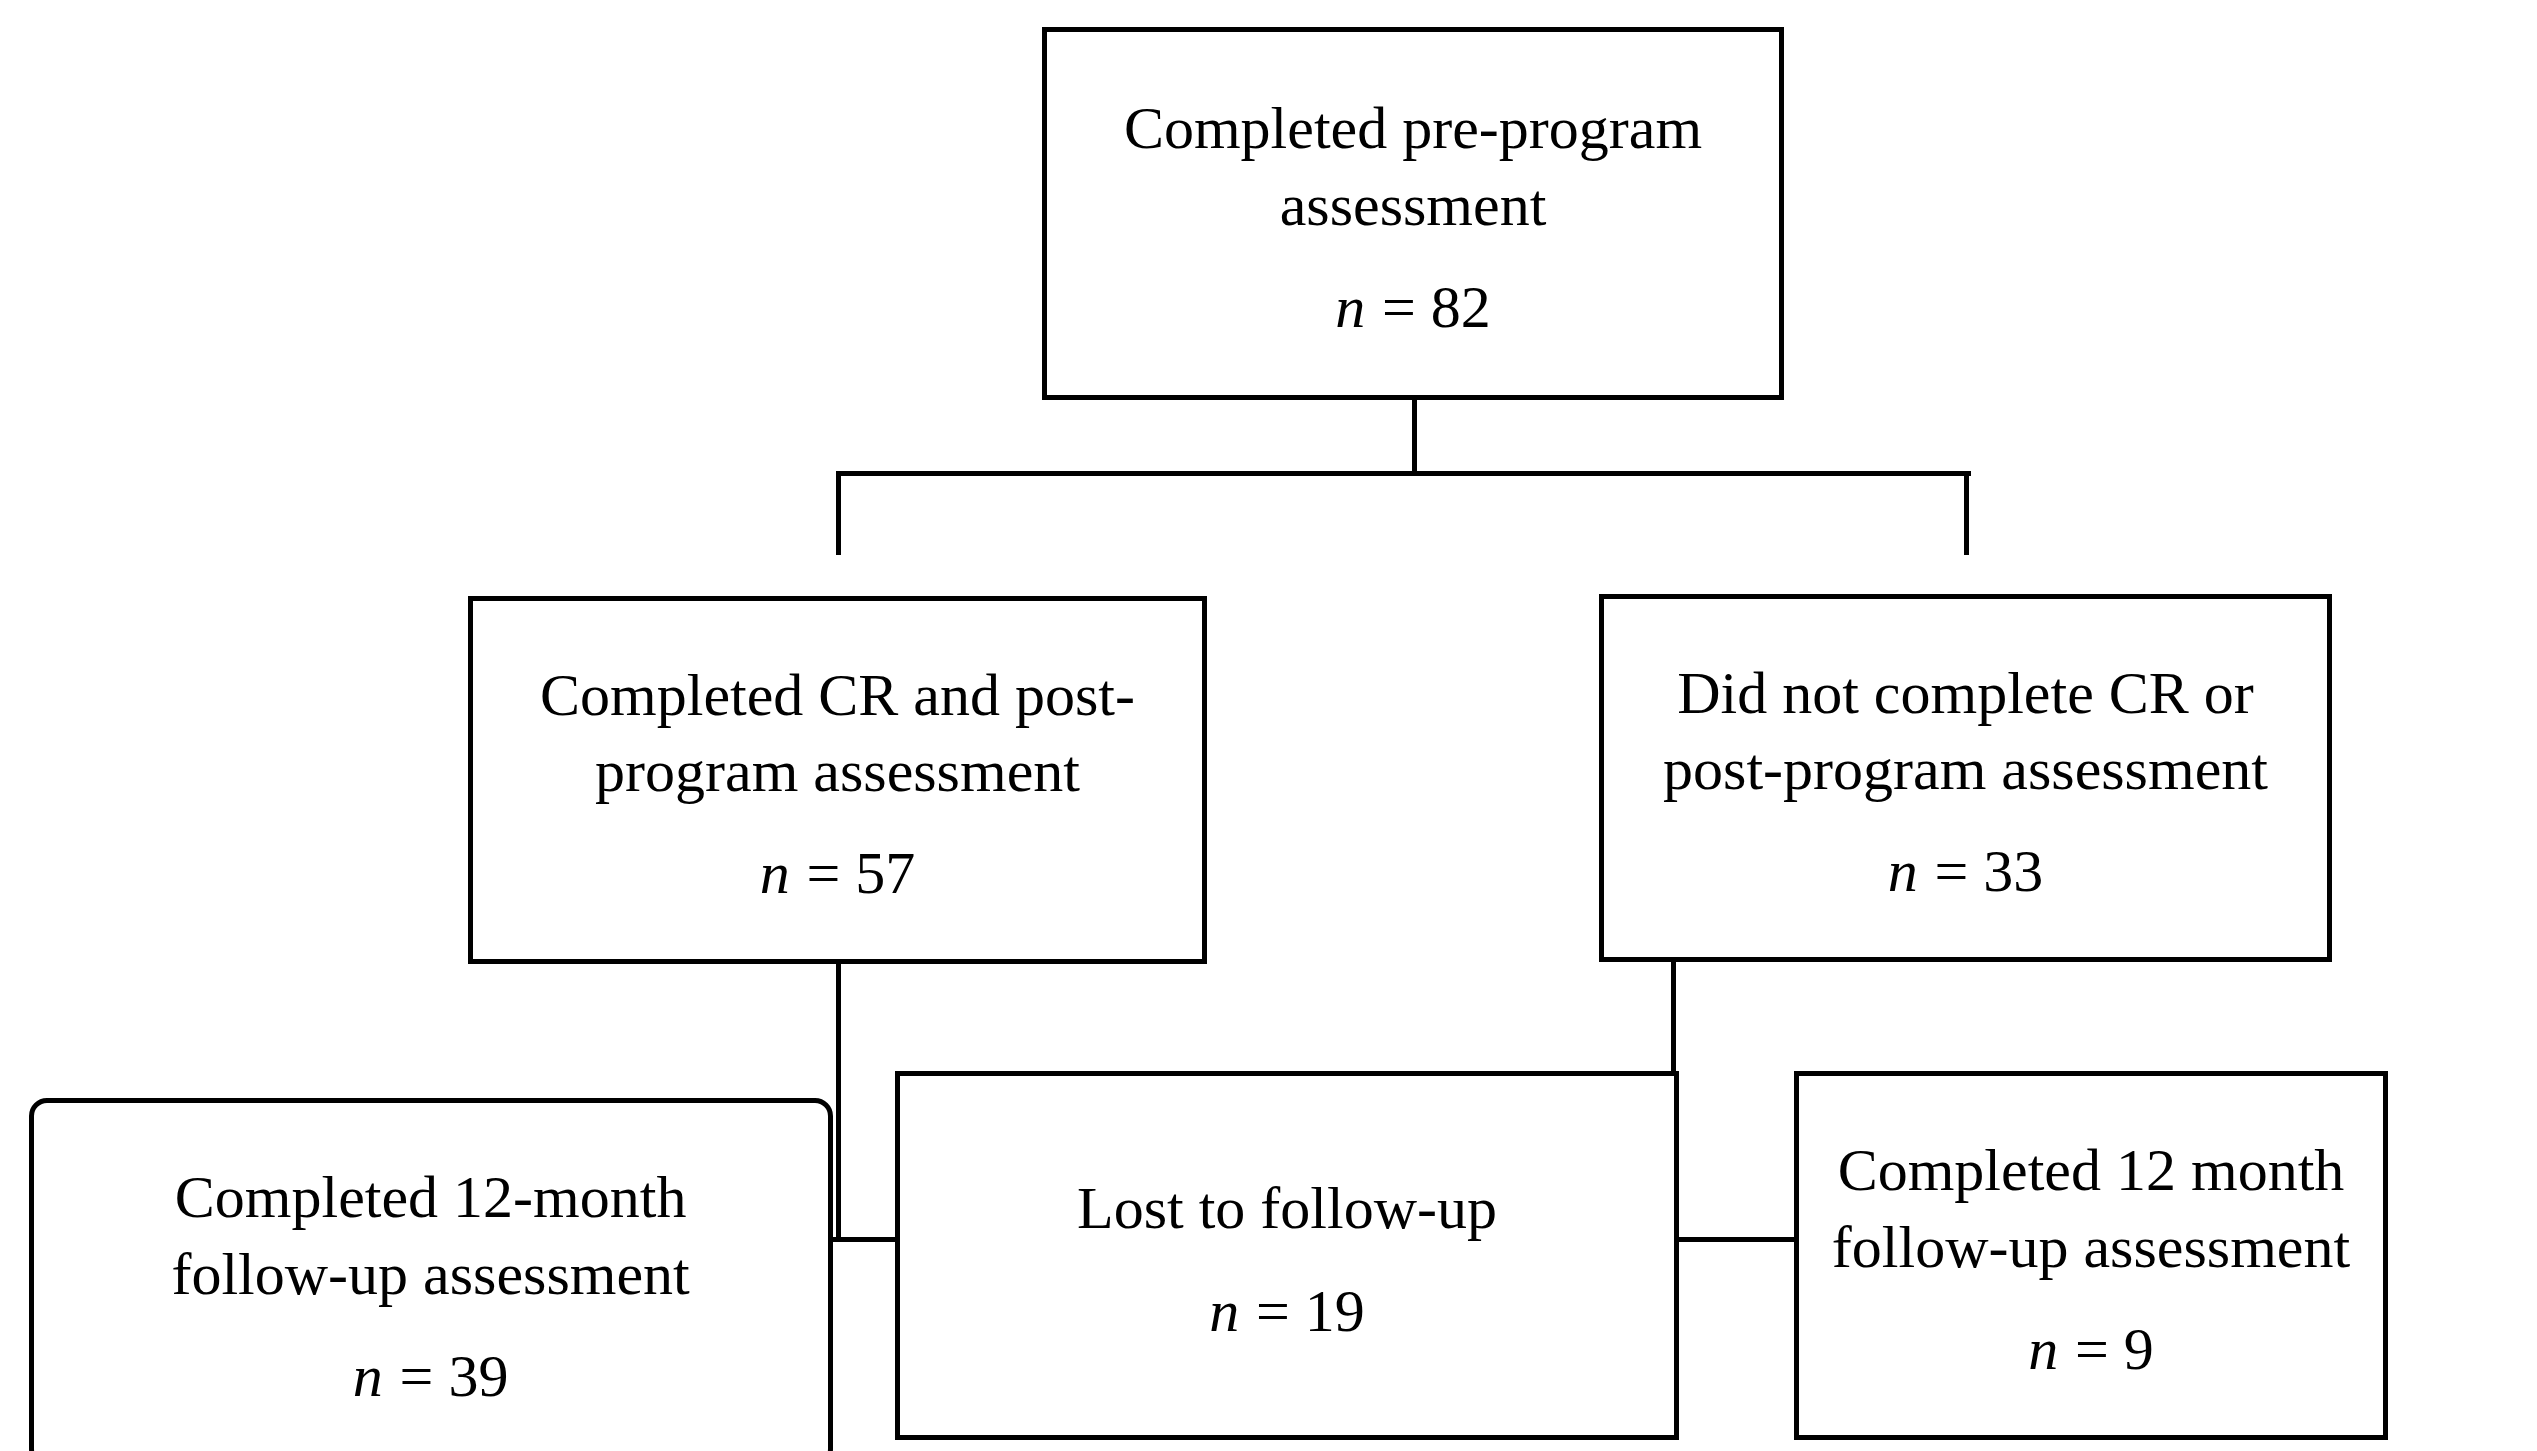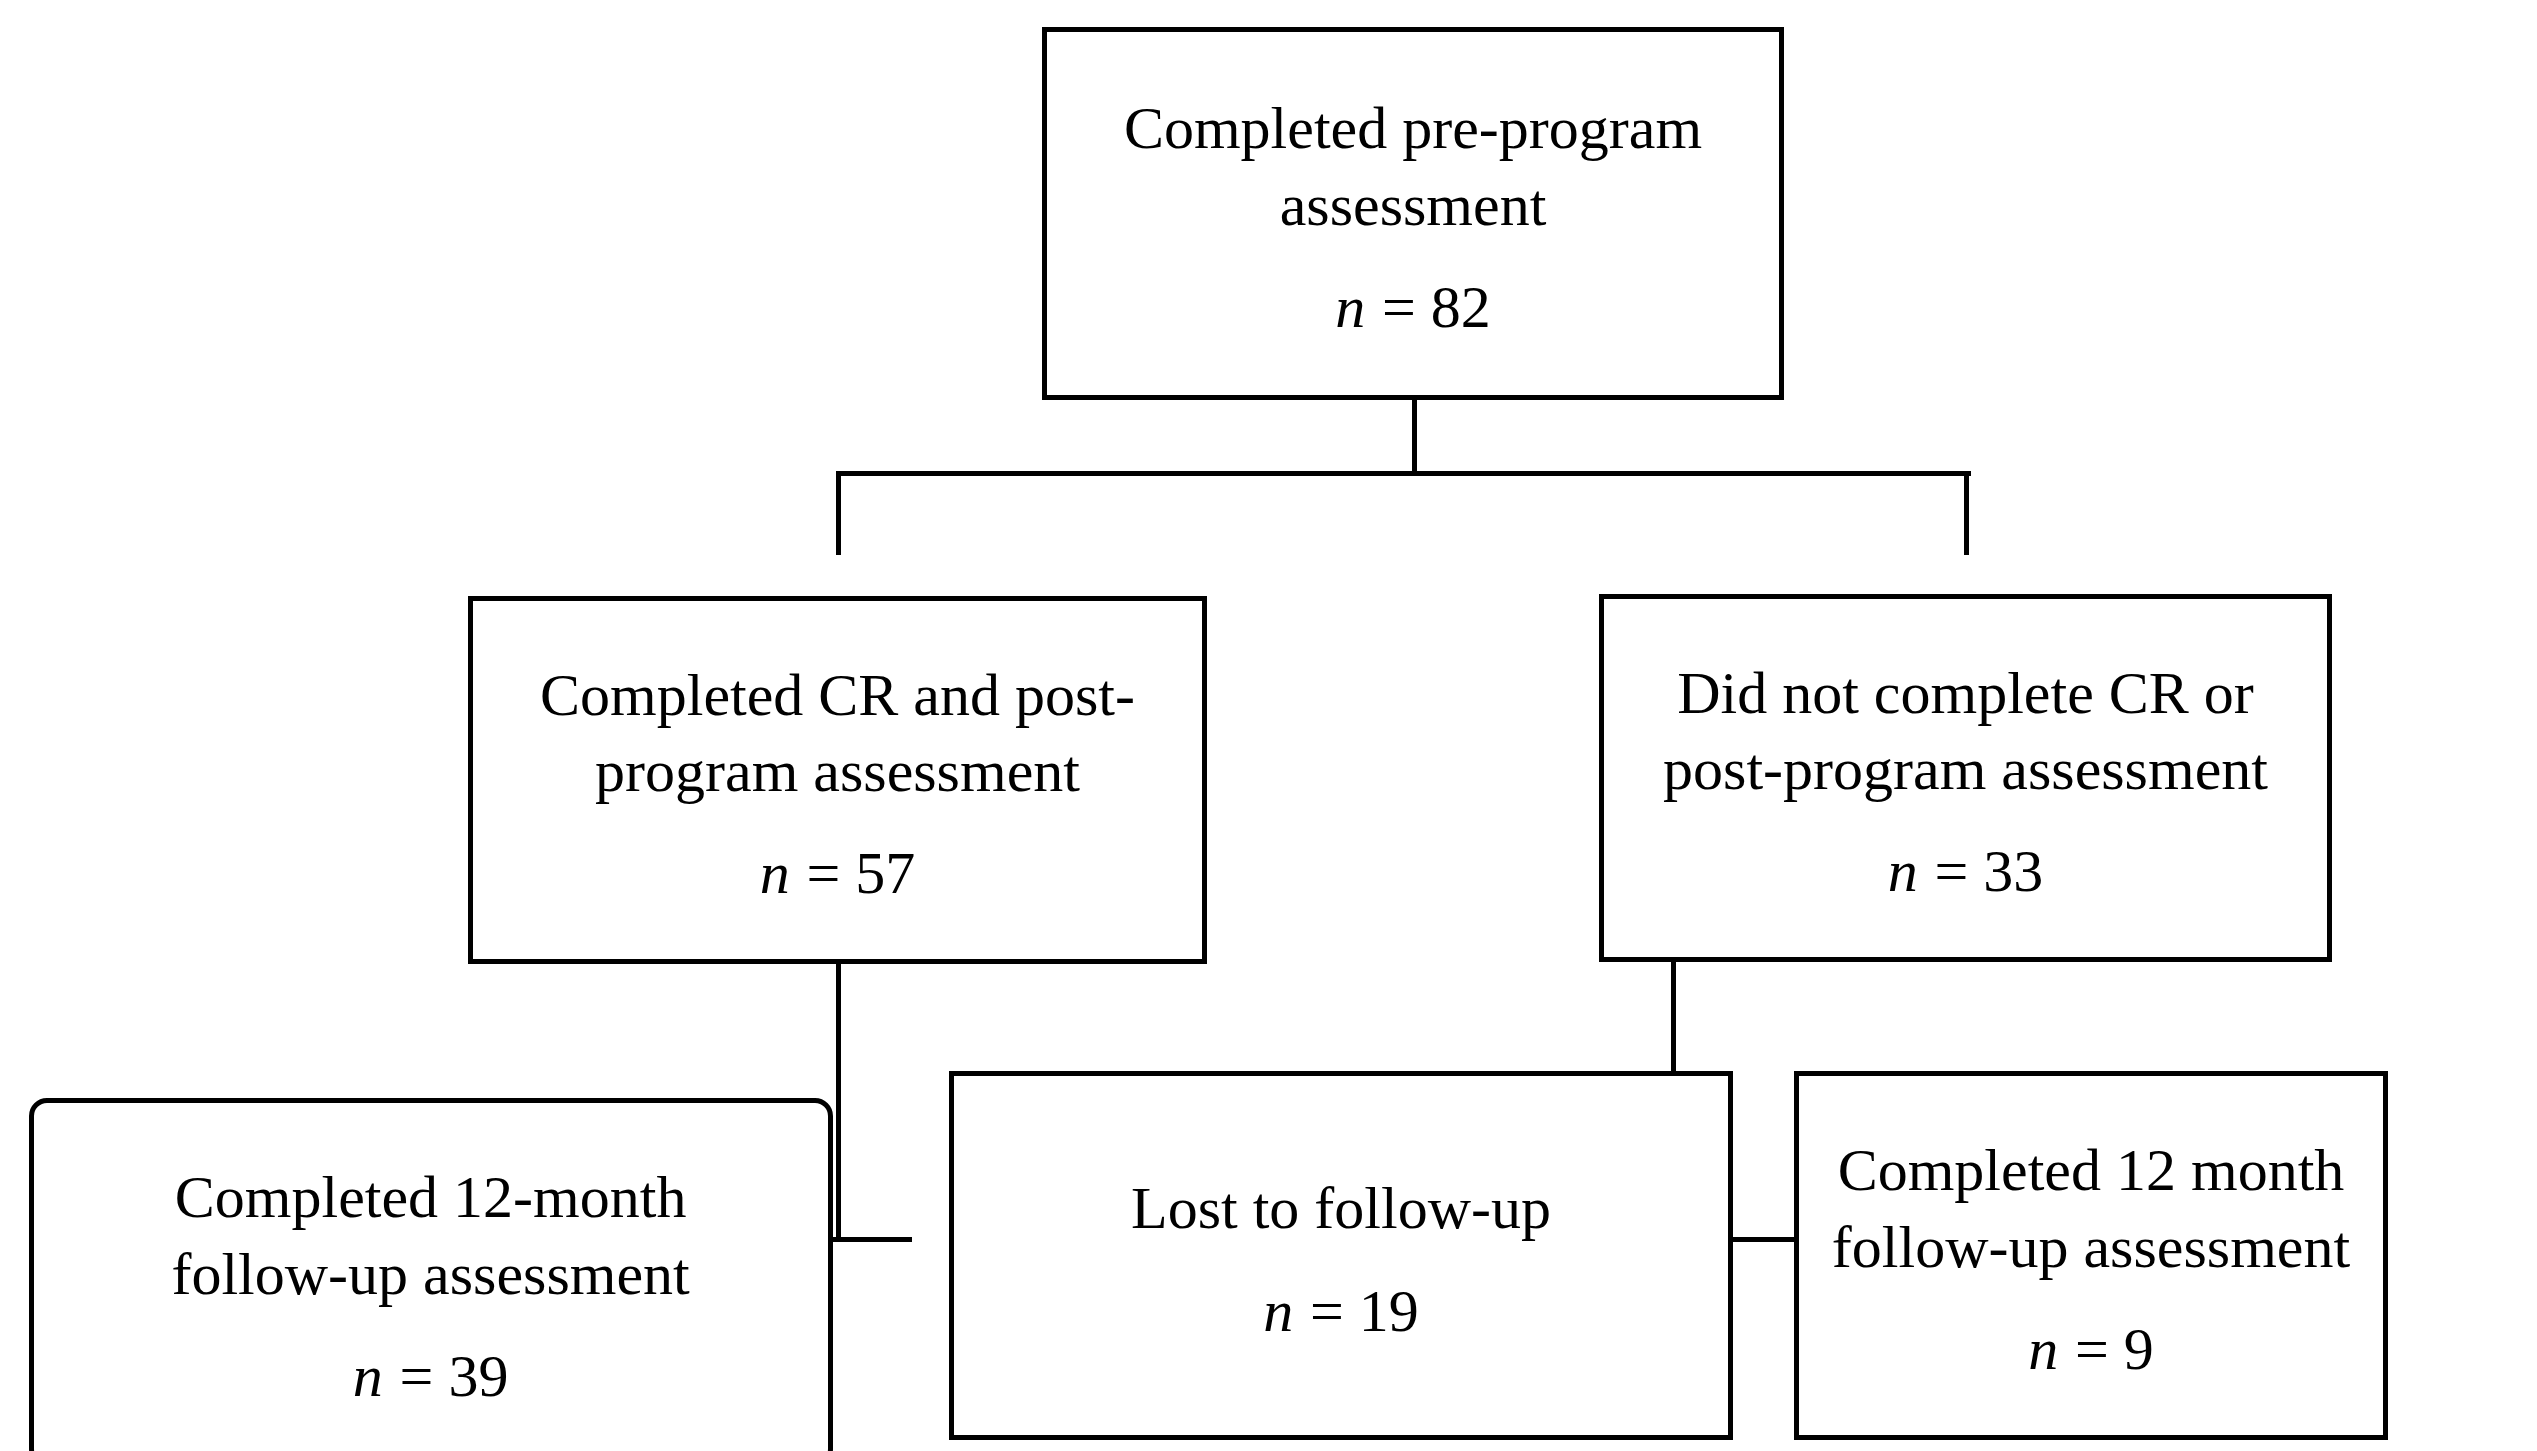--- a/index.html
+++ b/index.html
@@ -89,21 +89,21 @@
   </div>
 
   <div class="box" style="left:28.6px; top:1098px; width:804px; height:369px;border-radius:18px;">
     <div class="label">Completed 12-month
 follow-up assessment</div>
     <div class="nline">
       <span class="nvar">n</span><span class="nval">= 39</span>
     </div>
   </div>
 
-  <div class="box" style="left:949px; top:1071px; width:784px; height:369px;">
+  <div class="box" style="left:895px; top:1071px; width:784px; height:369px;">
     <div class="label">Lost to follow-up</div>
     <div class="nline">
       <span class="nvar">n</span><span class="nval">= 19</span>
     </div>
   </div>
 
   <div class="box" style="left:1794px; top:1071px; width:594px; height:369px;">
     <div class="label">Completed 12 month
 follow-up assessment</div>
     <div class="nline">

